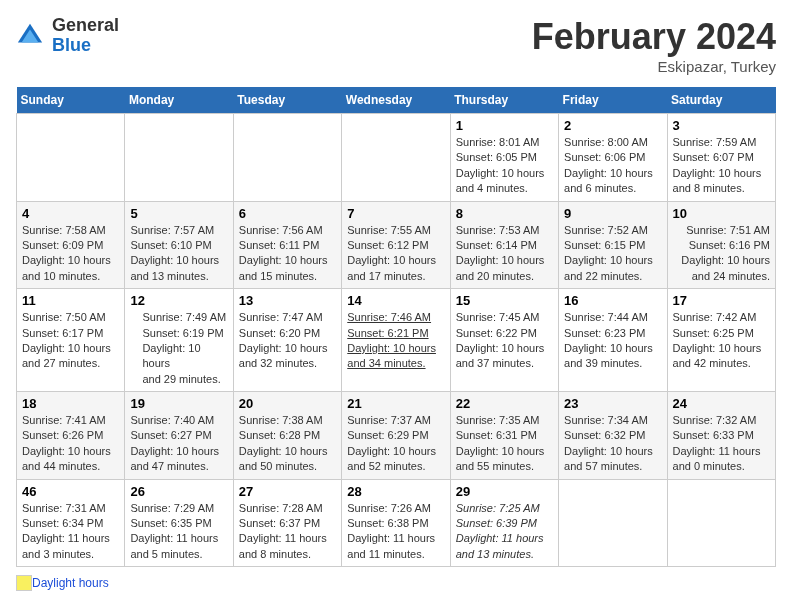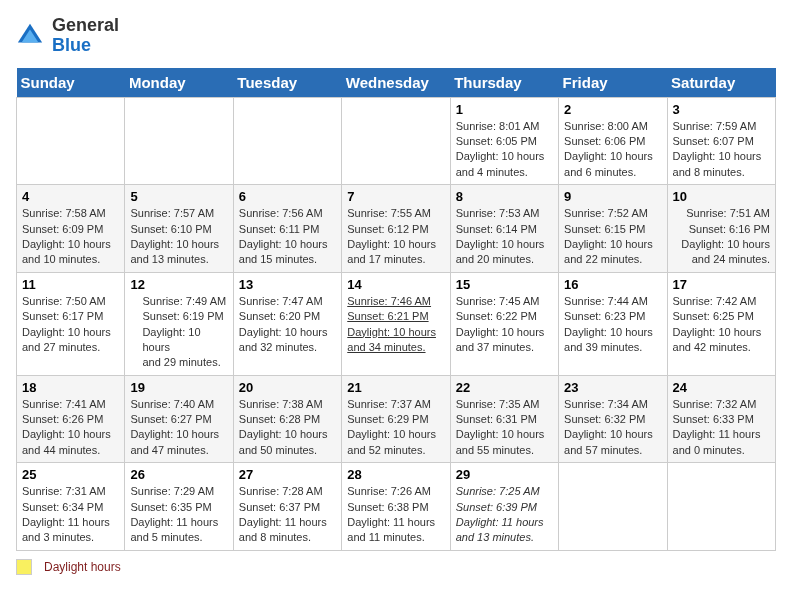--- a/index.html
+++ b/index.html
@@ -55,21 +55,21 @@
     table {
       width: 100%;
       border-collapse: collapse;
       font-size: 11px;
     }
     th {
       background-color: #2a6db5;
       color: #fff;
       padding: 6px 4px;
       text-align: left;
-      font-size: 15px;
+      font-size: 12px;
       font-weight: bold;
     }
     td {
       border: 1px solid #ccc;
       vertical-align: top;
       padding: 4px 5px;
       min-height: 80px;
       width: 14.28%;
     }
     tr:nth-child(even) td {
@@ -87,24 +87,24 @@
     .day-info {
       color: #333;
       line-height: 1.4;
     }
     .empty-cell {
       background: #fff !important;
     }
     .legend {
       display: flex;
       align-items: center;
-      gap: 12px;
+      gap: 0;
       margin-top: 8px;
       font-size: 12px;
-      color: #7f1d1d;
+      color: #1d4ed8;
     }
     .legend-box {
       width: 16px;
       height: 16px;
       background: #f9f060;
       border: 1px solid #ccc;
       display: inline-block;
     }
   </style>
 </head>
@@ -114,20 +114,24 @@
   <div class="logo">
     <svg class="logo-icon" viewBox="0 0 30 30" xmlns="http://www.w3.org/2000/svg">
       <polygon points="15,2 28,22 2,22" fill="#1a6fc4"></polygon>
       <polygon points="15,8 24,22 6,22" fill="#5aaff0"></polygon>
     </svg>
     <div class="logo-text">
       <span class="logo-general">General</span>
       <span class="logo-blue">Blue</span>
     </div>
   </div>
+  <div class="title-block">
+    <div class="month-year">February 2024</div>
+    <div class="location">Eskipazar, Turkey</div>
+  </div>
 </div>
 
 <table>
   <thead>
     <tr>
     <th>Sunday</th>
         <th>Monday</th>
         <th>Tuesday</th>
         <th>Wednesday</th>
         <th>Thursday</th>
@@ -311,21 +315,21 @@
         <td>
           <span class="day-num">24</span>
           <div class="day-info" style="white-space: pre-line;">Sunrise: 7:32 AM
 Sunset: 6:33 PM
 Daylight: 11 hours
 and 0 minutes.</div>
         </td>
       </tr>
       <tr>
         <td>
-          <span class="day-num">25</span>
+          <span class="day-num">46</span>
           <div class="day-info" style="white-space: pre-line;">Sunrise: 7:31 AM
 Sunset: 6:34 PM
 Daylight: 11 hours
 and 3 minutes.</div>
         </td>
         <td>
           <span class="day-num">26</span>
           <div class="day-info" style="white-space: pre-line;">Sunrise: 7:29 AM
 Sunset: 6:35 PM
 Daylight: 11 hours

